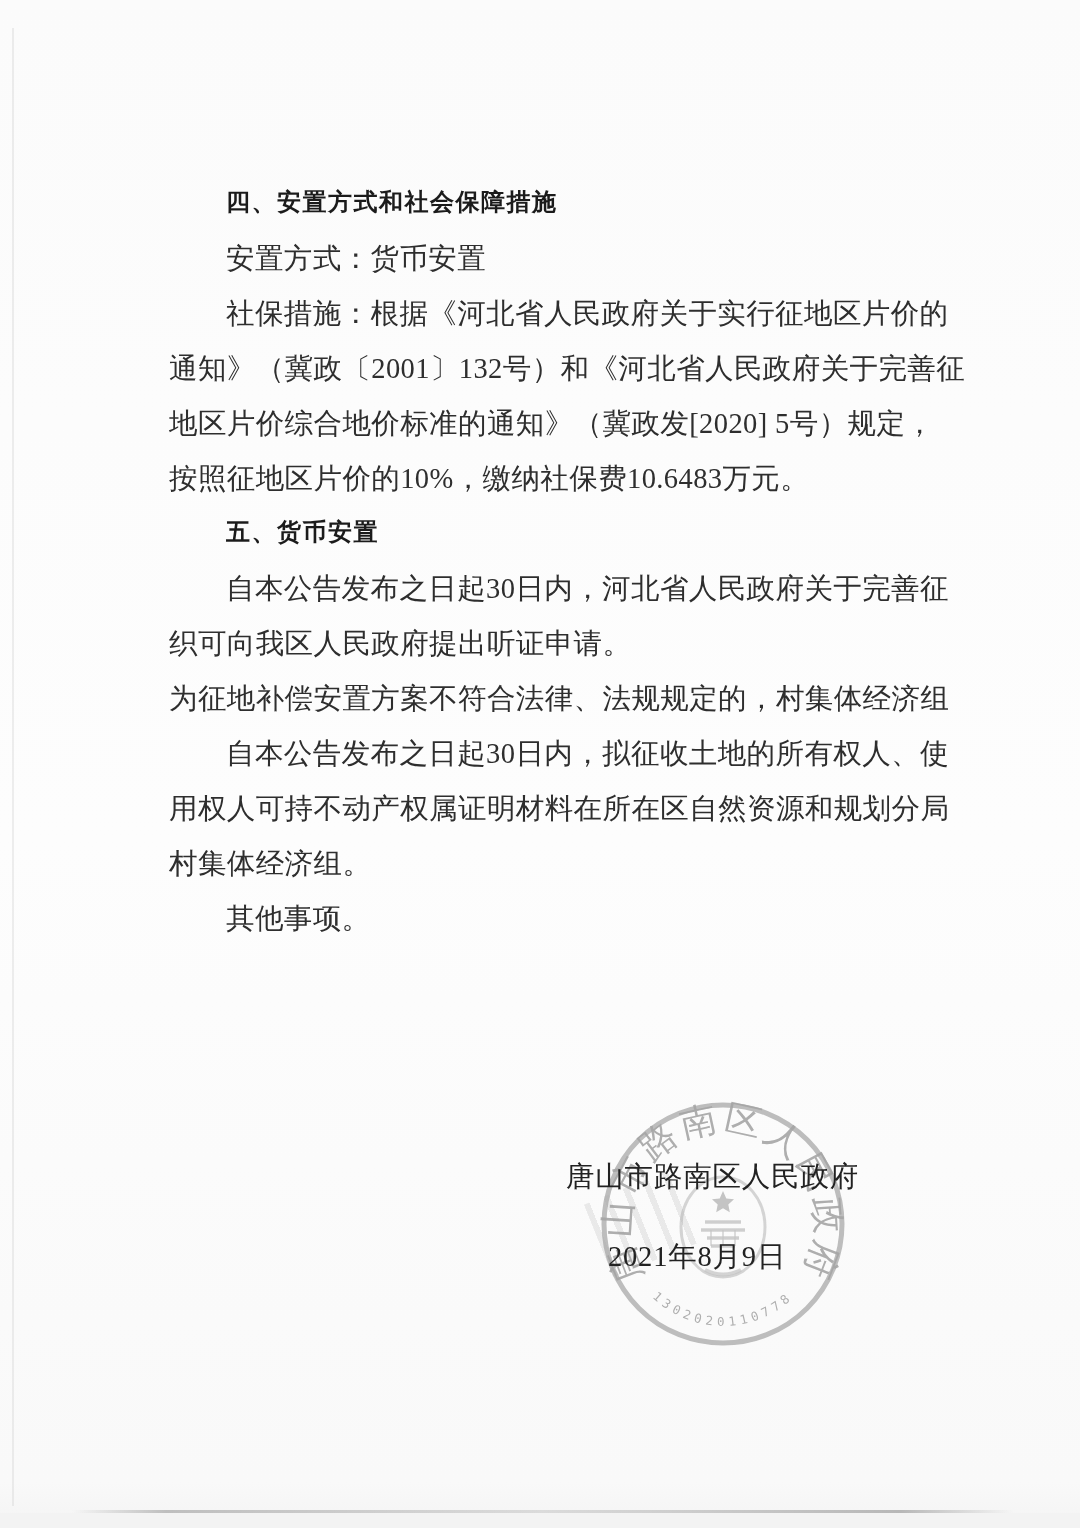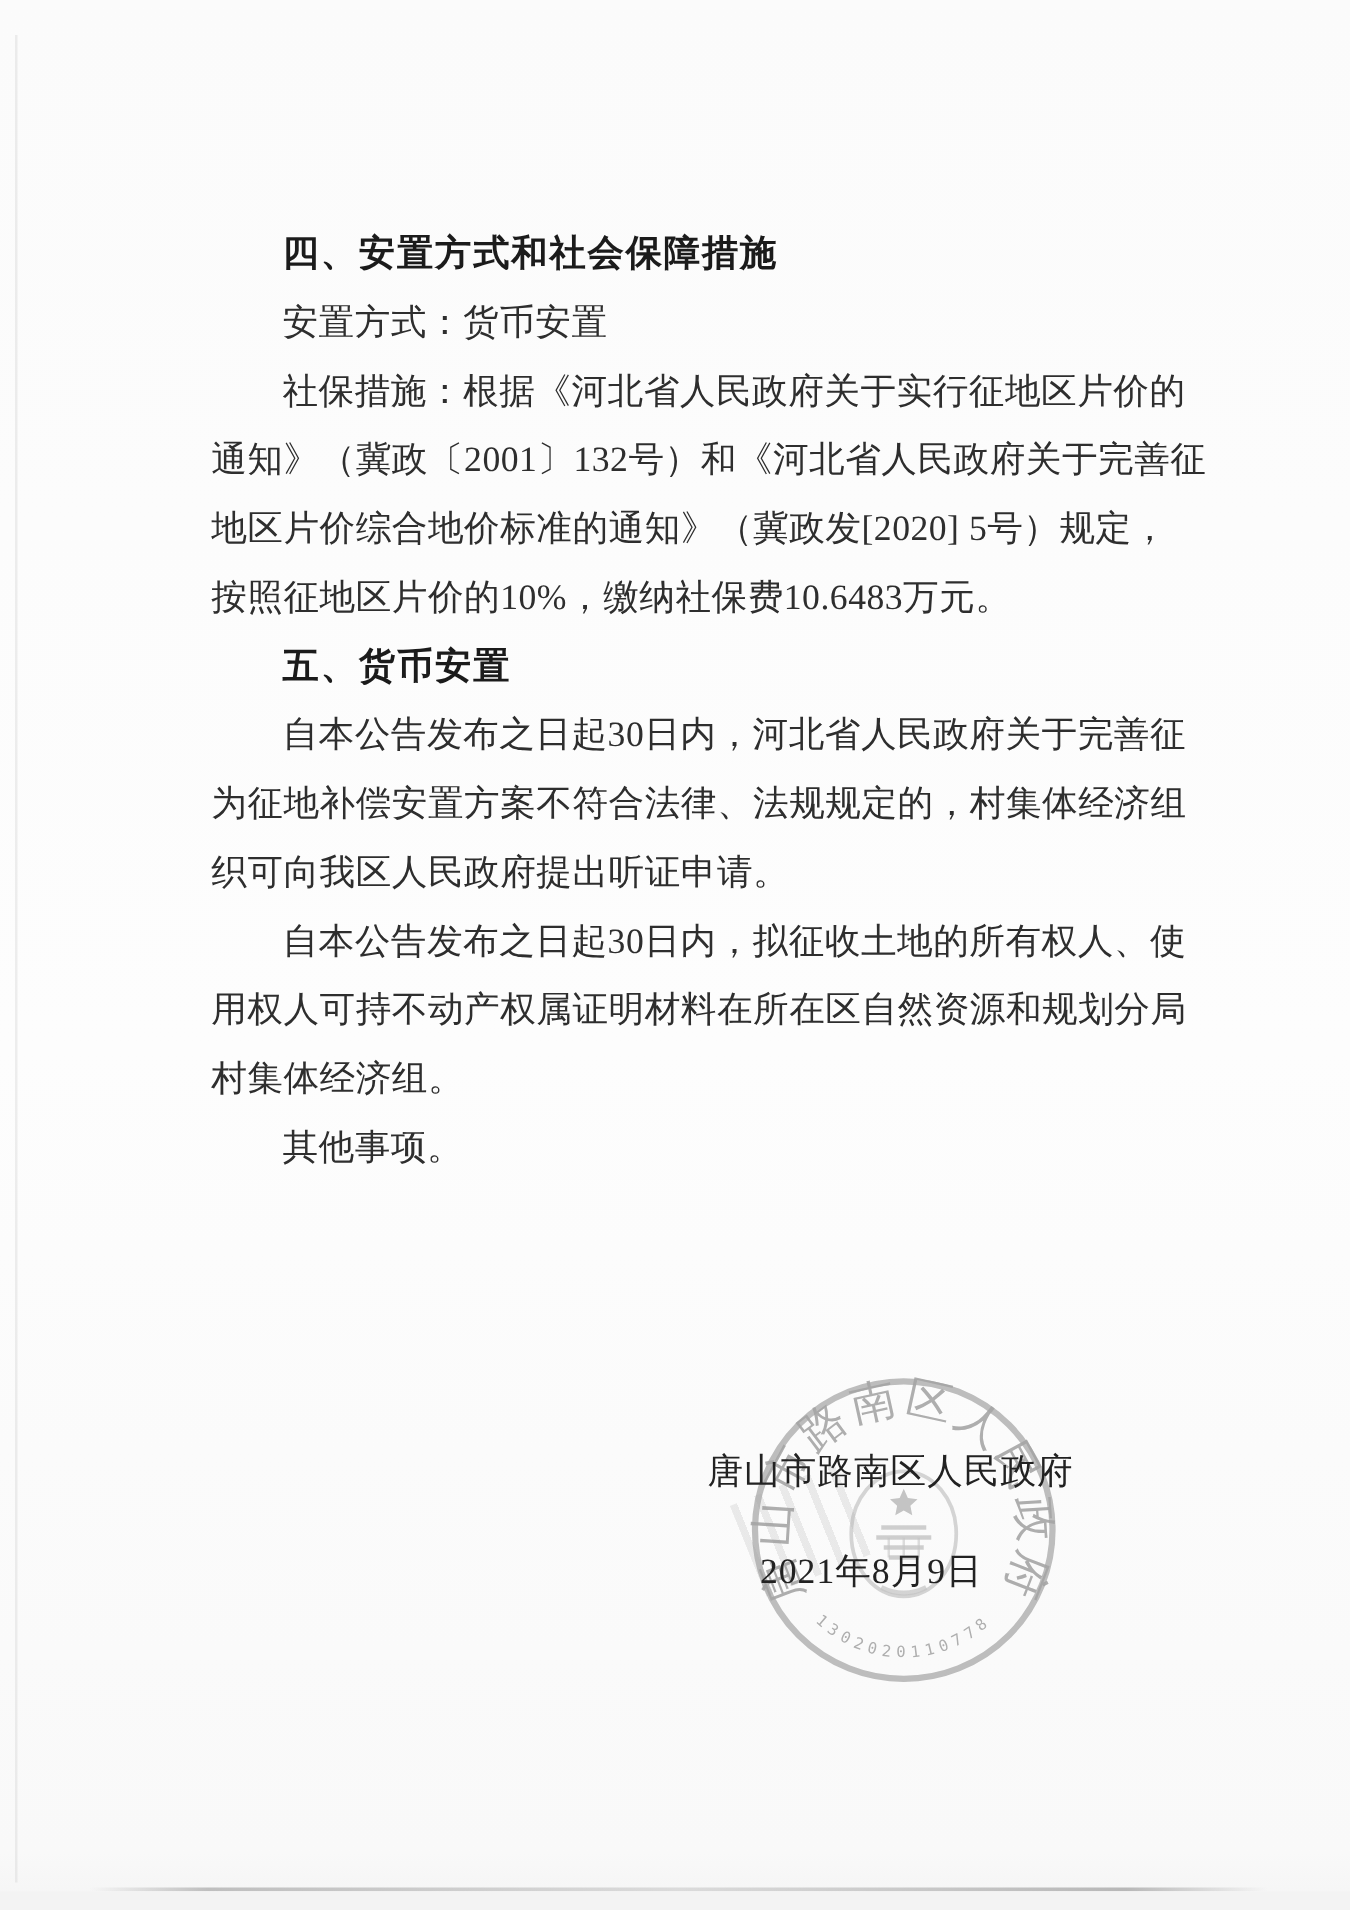--- a/index.html
+++ b/index.html
@@ -14,23 +14,23 @@
   }
   .content { position:absolute; left:169px; top:176px; width:770px; }
   .line {
     height:55px; line-height:55px;
     font-size:28.5px; letter-spacing:0.4px;
     white-space:nowrap;
     font-family:Liberation Serif, serif;
   }
   .indent { padding-left:57px; }
   .heading {
-    font-family:Liberation Serif, serif;
+    font-family:Liberation Mono, monospace;
     font-weight:700; color:#1b1b1b;
-    font-size:29px; letter-spacing:1.5px;
+    font-size:24px; letter-spacing:1.5px;
   }
   .blank { height:55px; }
   .sig {
     position:absolute; z-index:3;
     font-size:28.5px; letter-spacing:0.8px; color:#222;
     white-space:nowrap;
     font-family:"Liberation Serif","DejaVu Serif",serif;
   }
   .sig-issuer { left:566px; top:1158px; }
   .sig-date   { left:608px; top:1238px; }
@@ -82,22 +82,22 @@
 
   <div class="content">
     <div class="line heading indent">四、安置方式和社会保障措施</div>
     <div class="line indent">安置方式：货币安置</div>
     <div class="line indent">社保措施：根据《河北省人民政府关于实行征地区片价的</div>
     <div class="line">通知》（冀政〔2001〕132号）和《河北省人民政府关于完善征</div>
     <div class="line">地区片价综合地价标准的通知》（冀政发[2020] 5号）规定，</div>
     <div class="line">按照征地区片价的10%，缴纳社保费10.6483万元。</div>
     <div class="line heading indent">五、货币安置</div>
     <div class="line indent">自本公告发布之日起30日内，河北省人民政府关于完善征</div>
+    <div class="line">织可向我区人民政府提出听证申请。</div>
     <div class="line">为征地补偿安置方案不符合法律、法规规定的，村集体经济组</div>
-    <div class="line">织可向我区人民政府提出听证申请。</div>
     <div class="line indent">自本公告发布之日起30日内，拟征收土地的所有权人、使</div>
     <div class="line">用权人可持不动产权属证明材料在所在区自然资源和规划分局</div>
     <div class="line">村集体经济组。</div>
     <div class="line indent">其他事项。</div>
     <div class="line blank"></div>
   </div>
 
   <div class="bleed"></div>
 
   <svg class="seal" viewBox="0 0 260 260">

